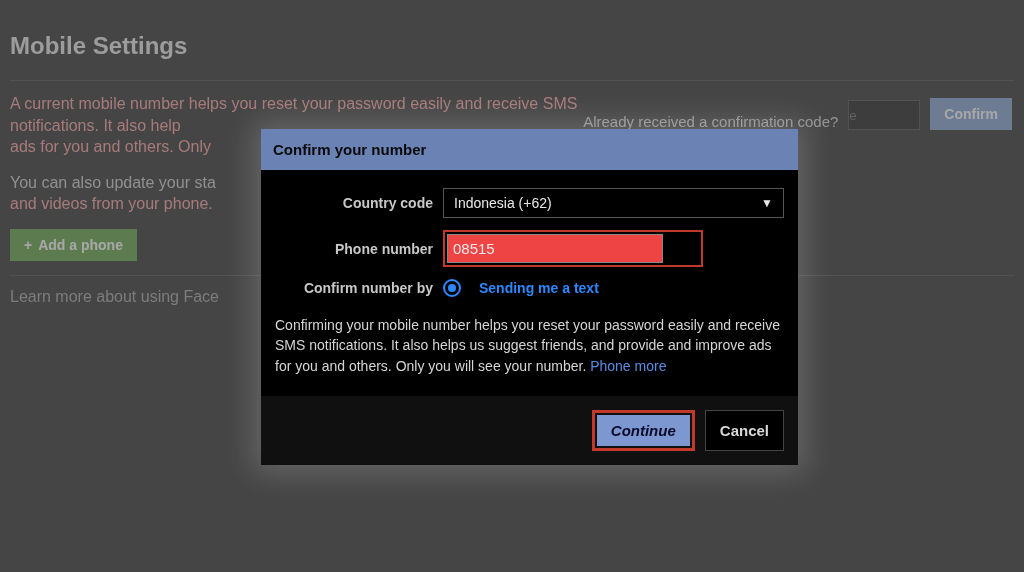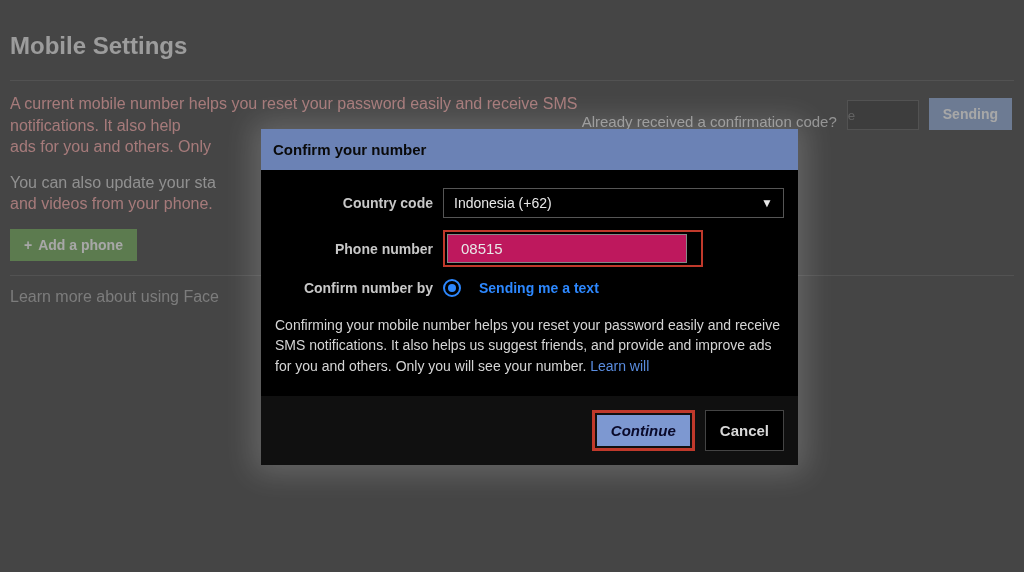--- a/index.html
+++ b/index.html
@@ -26,21 +26,21 @@
     .modal { position: absolute; top: 129px; left: 261px; width: 537px; background: #000; box-shadow: 0 0 30px 8px rgba(255,255,255,0.18); border-radius: 2px; }
     .modal-header { background: #6b82b5; color: #0a0a0a; font-weight: bold; font-size: 15px; padding: 12px; }
     .modal-body { padding: 18px 14px 20px 14px; }
     
     .form-row { display: flex; align-items: center; margin-bottom: 12px; }
     .form-label { width: 168px; text-align: right; color: #c8c8c8; font-size: 14px; font-weight: bold; padding-right: 10px; }
     .country-select { flex: 1; display: flex; align-items: center; justify-content: space-between; background: #000; border: 1px solid #555; padding: 6px 10px; color: #e8e8e8; font-size: 14px; cursor: pointer; }
     .country-select .chev { color: #e8e8e8; font-size: 12px; }
     
     .phone-row-highlight { border: 2px solid #c0392b; padding: 2px; display: flex; align-items: center; width: 260px; }
-    .phone-input { width: 240px; background: #be185d; border: 1px solid #888; color: #e8e8e8; font-size: 15px; padding: 5px 13px; }
+    .phone-input { width: 216px; background: #ef4444; border: 1px solid #888; color: #e8e8e8; font-size: 15px; padding: 5px 5px; }
     
     .radio-row .form-label { }
     .radio-wrap { display: flex; align-items: center; gap: 18px; }
     .radio-outer { width: 18px; height: 18px; border: 2px solid #2d88ff; border-radius: 50%; display: flex; align-items: center; justify-content: center; }
     .radio-inner { width: 8px; height: 8px; background: #2d88ff; border-radius: 50%; }
     .radio-label { color: #2d88ff; font-size: 14px; font-weight: bold; }
     
     .modal-desc { color: #d5d5d5; font-size: 14px; line-height: 1.45; margin-top: 18px; }
     .modal-desc .learn-link { color: #5a8de0; cursor: pointer; }
     
@@ -63,21 +63,21 @@
       <span class="plus">+</span>
       <span>Add a phone</span>
     </button>
   </div>
   <div class="learn-row">Learn more about using Face</div>
 </div>
 
 <div class="confirm-panel">
   <span class="confirm-panel-label">Already received a confirmation code?</span>
   <input class="code-input" placeholder="e" style="">
-  <button class="confirm-btn">Sending</button>
+  <button class="confirm-btn">Confirm</button>
 </div>
 
 <div class="dim-overlay"></div>
 
 <div class="modal-backdrop">
   <div class="modal">
     <div class="modal-header">Confirm your number</div>
     <div class="modal-body">
 
       <div class="form-row">
@@ -100,21 +100,21 @@
         <div class="radio-wrap">
           <div class="radio-outer">
               <div class="radio-inner"></div>
             </div>
           <span class="radio-label">Sending me a text</span>
         </div>
       </div>
 
       <div class="modal-desc">
         <span>Confirming your mobile number helps you reset your password easily and receive SMS notifications. It also helps us suggest friends, and provide and improve ads for you and others. Only you will see your number.</span>
-        <span class="learn-link">Learn will</span>
+        <span class="learn-link">Phone more</span>
       </div>
     </div>
     <div class="modal-footer">
       <div class="continue-wrap">
         <button class="continue-btn">Continue</button>
       </div>
       <button class="cancel-btn">Cancel</button>
     </div>
   </div>
 </div>

